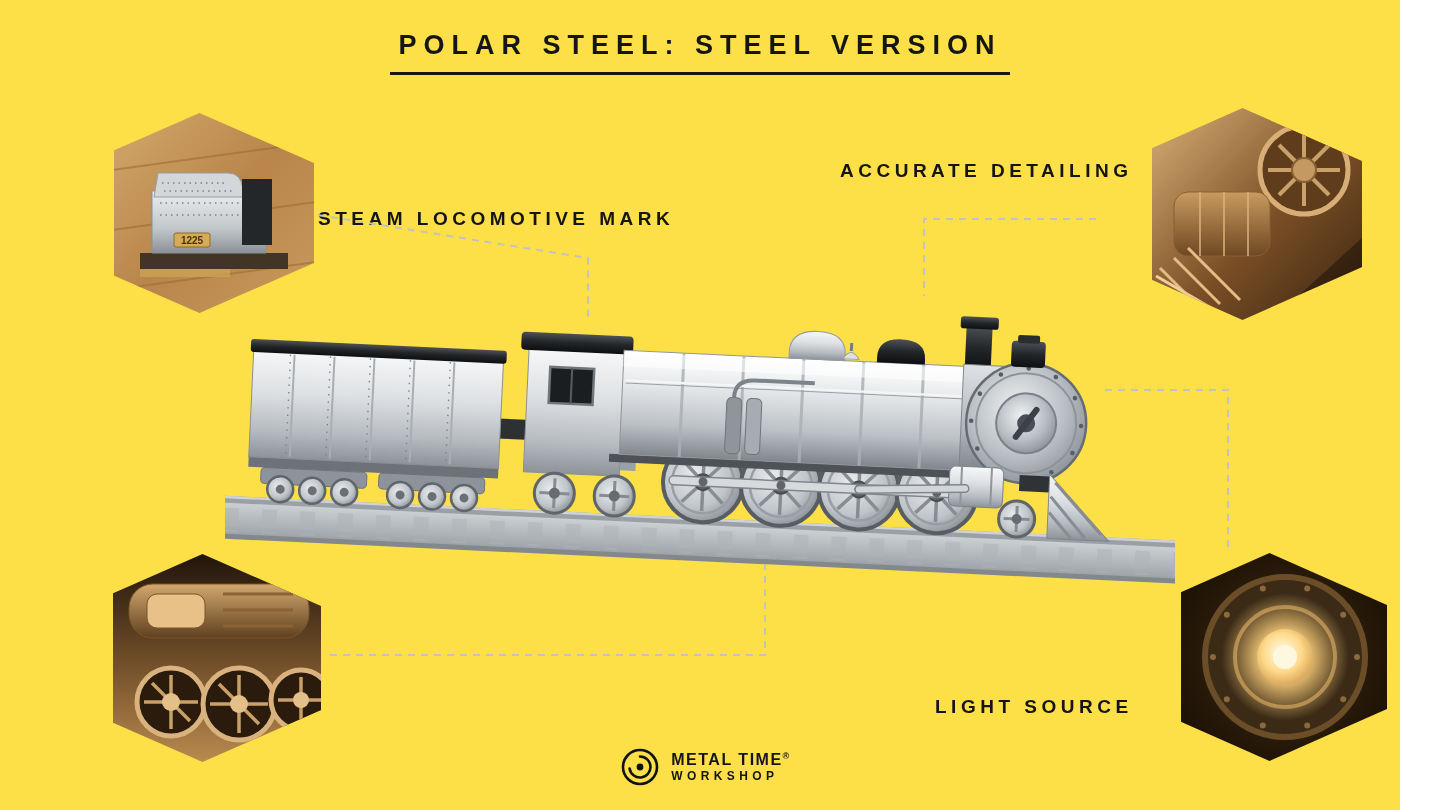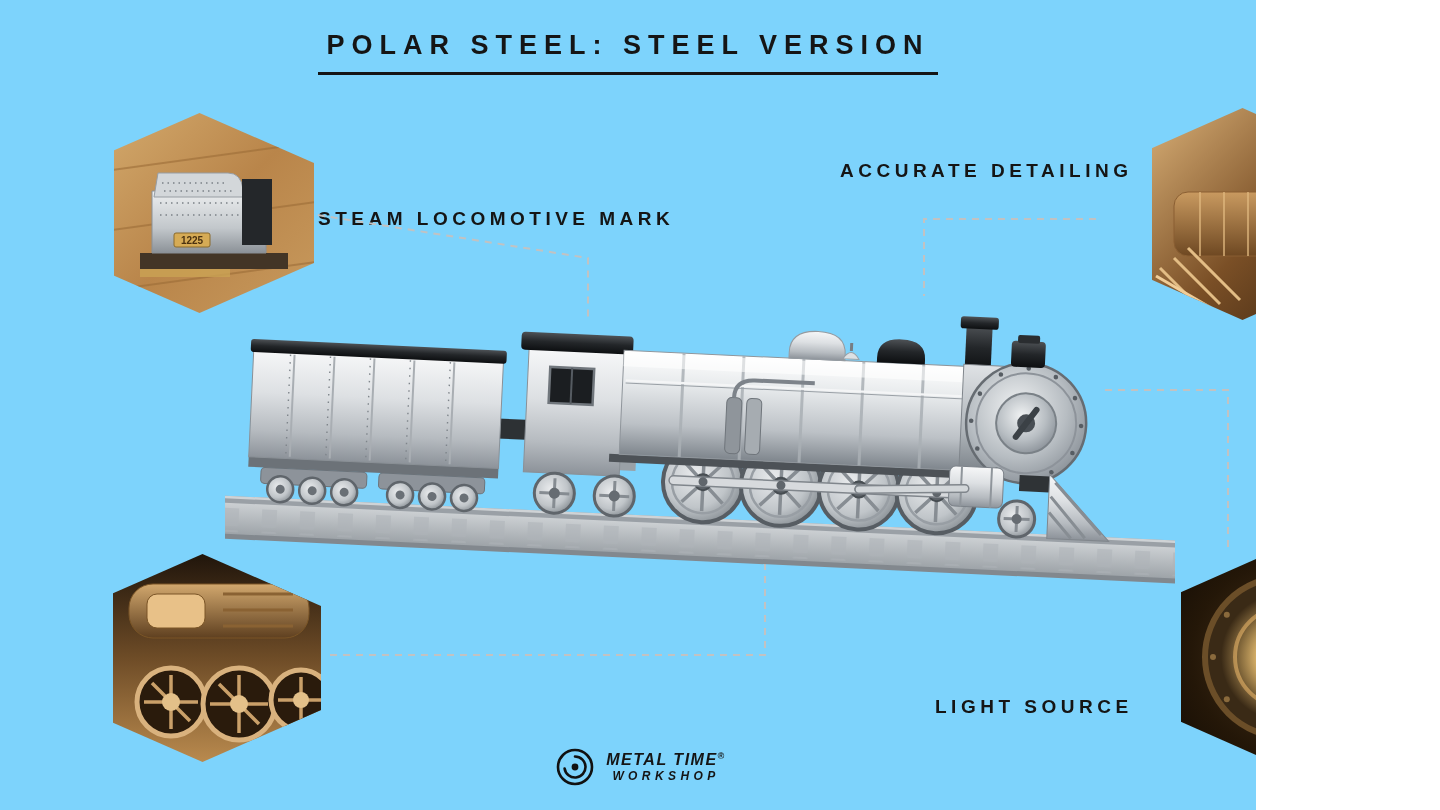--- a/index.html
+++ b/index.html
@@ -1,18 +1,18 @@
 <!DOCTYPE html>
 <html><head>
 <meta charset="utf-8">
 <style>
   html,body{margin:0;padding:0;background:#ffffff;}
   .stage{
-    position:relative;width:1256px;height:810px;background:#7dd3fc;
-    overflow:hidden;font-family:"Liberation Sans",sans-serif;color:#151515;text-align:center;
+    position:relative;width:1400px;height:810px;background:#fde047;
+    overflow:hidden;font-family:"Liberation Sans",sans-serif;color:#151515;
   }
   
   .title-wrap{position:absolute;top:30px;left:0;width:100%;display:flex;justify-content:center;}
   .title{
     font-size:27px;font-weight:700;letter-spacing:7px;white-space:nowrap;
     border-bottom:3px solid #151515;padding:0 8px 11px 8px;
   }
   
   .callout{
     position:absolute;font-size:19px;font-weight:700;letter-spacing:4.5px;
@@ -32,22 +32,22 @@
   #hex-tl{left:85px;top:113px;width:200px;height:200px;}
   #hex-tr{left:1123px;top:108px;width:210px;height:212px;}
   #hex-bl{left:84px;top:554px;width:208px;height:208px;}
   #hex-br{left:1152px;top:553px;width:206px;height:208px;}
   
   #lines{position:absolute;left:0;top:0;width:1440px;height:810px;}
   
   #train{position:absolute;left:225px;top:290px;width:950px;height:310px;}
   
   .logo{
-    position:absolute;top:746px;left:12px;width:100%;
-    display:flex;justify-content:center;align-items:center;gap:10px;font-style:italic;
+    position:absolute;top:746px;left:5px;width:100%;
+    display:flex;justify-content:center;align-items:center;gap:10px;
   }
   .logo-text{display:flex;flex-direction:column;line-height:1.2;}
   .logo-brand{font-size:16px;font-weight:700;letter-spacing:1.5px;}
   .logo-brand sup{font-size:9px;}
   .logo-sub{font-size:12px;font-weight:700;letter-spacing:4.4px;}
 </style>
 </head>
 <body>
 
 <div class="stage">

